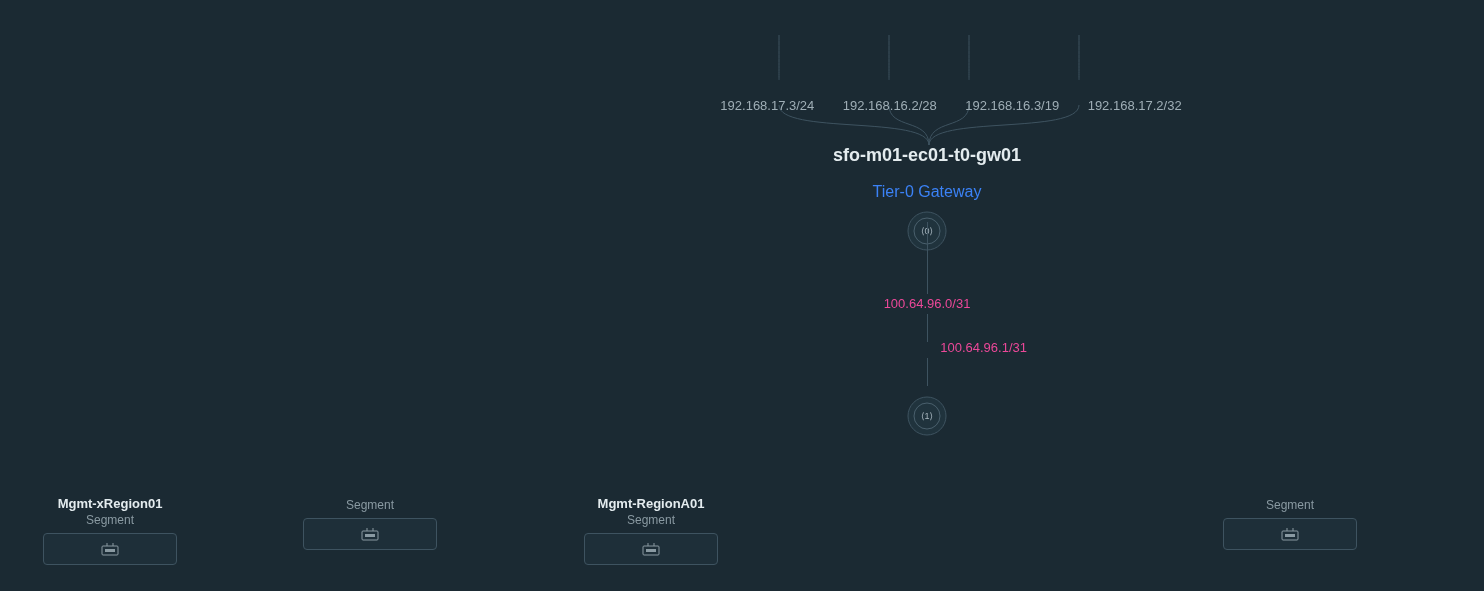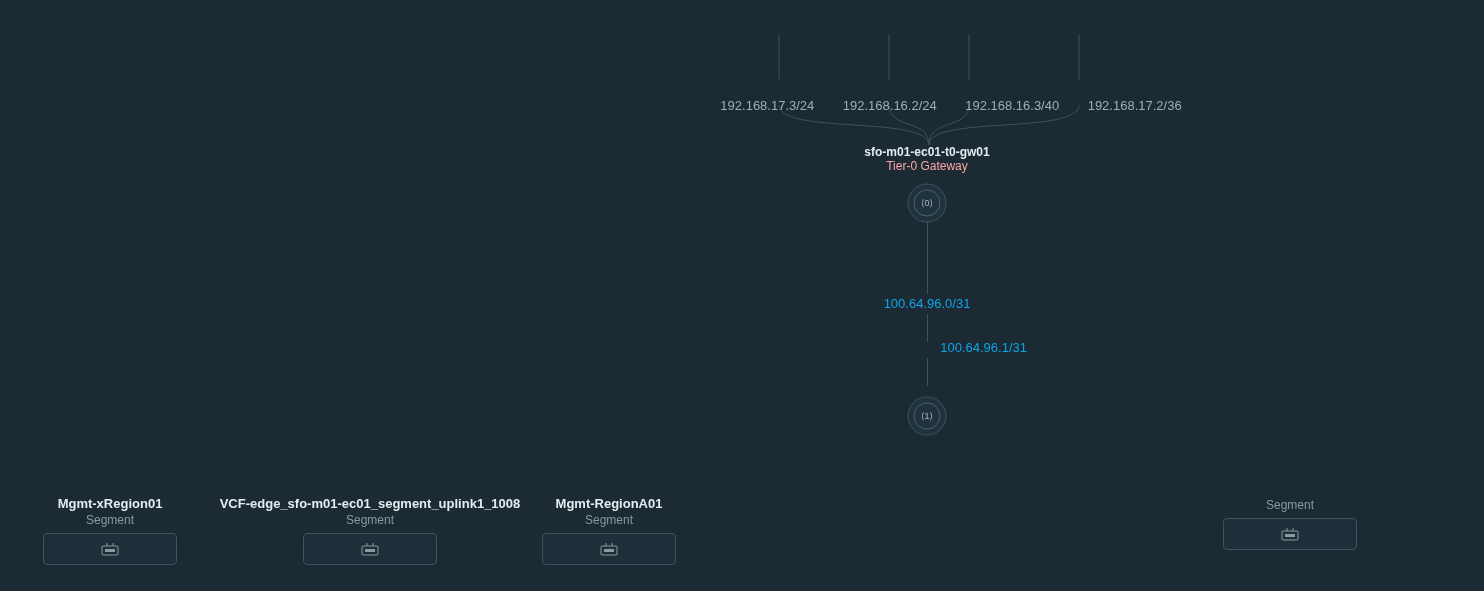--- a/index.html
+++ b/index.html
@@ -45,43 +45,43 @@
     height: 120px;
     pointer-events: none;
   }
 
   
   .node-block {
     width: 400px;
     text-align: center;
   }
   .node-title {
-    font-size: 12px;
+    font-size: 18px;
     font-weight: 600;
     color: #e4ecef;
   }
   .node-sub {
-    font-size: 12px;
-    color: #fca5a5;
-    margin-top: 0;
+    font-size: 16px;
+    color: #3b82f6;
+    margin-top: 17px;
   }
   .node-ring {
     margin: 10px auto 0 auto;
     width: 40px;
     height: 40px;
     position: relative;
   }
   .node-ring svg { display:block; }
 
   
   .link-ip {
     width: 200px;
     text-align: center;
     font-size: 13px;
-    color: #0ea5e9;
+    color: #ec4899;
   }
 
   
   .vline {
     width: 1px;
     background: #3e5360;
   }
 
   
   .seg {
@@ -130,23 +130,23 @@
 
       <path d="M40 75 C40 105, 190 85, 190 115"></path>
       <path d="M150 75 C150 100, 190 88, 190 115"></path>
       <path d="M230 75 C230 100, 190 88, 190 115"></path>
       <path d="M340 75 C340 105, 190 85, 190 115"></path>
     </g>
   </svg>
 
   <div class="abs ip-row">
     <span style="margin-left:430px">192.168.17.3/24</span>
-    <span>192.168.16.2/24</span>
-    <span>192.168.16.3/40</span>
-    <span>192.168.17.2/36</span>
+    <span>192.168.16.2/28</span>
+    <span>192.168.16.3/19</span>
+    <span>192.168.17.2/32</span>
   </div>
 
   <div class="abs node-block" style="left:727px; top:145px;">
     <div class="node-title">sfo-m01-ec01-t0-gw01</div>
     <div class="node-sub">Tier-0 Gateway</div>
     <div class="node-ring">
       <svg width="40" height="40" viewBox="0 0 40 40">
         <circle cx="20" cy="20" r="19" fill="#20333d" stroke="#3e5360" stroke-width="1"></circle>
         <circle cx="20" cy="20" r="13" fill="none" stroke="#4a606d" stroke-width="1"></circle>
         <text x="20" y="23" text-anchor="middle" font-size="9" fill="#a9b8c0">⟨0⟩</text>
@@ -181,33 +181,32 @@
       <svg width="18" height="14" viewBox="0 0 18 14">
         <rect x="1" y="4" width="16" height="9" rx="1" fill="none" stroke="#8a9aa2" stroke-width="1"></rect>
         <rect x="4" y="7" width="10" height="3" fill="#8a9aa2"></rect>
         <line x1="6" y1="1" x2="6" y2="4" stroke="#8a9aa2" stroke-width="1"></line>
         <line x1="12" y1="1" x2="12" y2="4" stroke="#8a9aa2" stroke-width="1"></line>
       </svg>
     </div>
   </div>
 
   <div class="abs seg wide" style="left:180px; top:496px;">
-    <div class="seg-title">VCF-edge_sfo-m01-ec01_segment_uplink1_1008</div>
-    <div class="seg-sub">Segment</div>
-    <div class="seg-box">
-      <svg width="18" height="14" viewBox="0 0 18 14">
-        <rect x="1" y="4" width="16" height="9" rx="1" fill="none" stroke="#8a9aa2" stroke-width="1"></rect>
-        <rect x="4" y="7" width="10" height="3" fill="#8a9aa2"></rect>
-        <line x1="6" y1="1" x2="6" y2="4" stroke="#8a9aa2" stroke-width="1"></line>
-        <line x1="12" y1="1" x2="12" y2="4" stroke="#8a9aa2" stroke-width="1"></line>
-      </svg>
-    </div>
-  </div>
-
-  <div class="abs seg" style="left:479px; top:496px;">
+    <div class="seg-sub">Segment</div>
+    <div class="seg-box">
+      <svg width="18" height="14" viewBox="0 0 18 14">
+        <rect x="1" y="4" width="16" height="9" rx="1" fill="none" stroke="#8a9aa2" stroke-width="1"></rect>
+        <rect x="4" y="7" width="10" height="3" fill="#8a9aa2"></rect>
+        <line x1="6" y1="1" x2="6" y2="4" stroke="#8a9aa2" stroke-width="1"></line>
+        <line x1="12" y1="1" x2="12" y2="4" stroke="#8a9aa2" stroke-width="1"></line>
+      </svg>
+    </div>
+  </div>
+
+  <div class="abs seg" style="left:521px; top:496px;">
     <div class="seg-title">Mgmt-RegionA01</div>
     <div class="seg-sub">Segment</div>
     <div class="seg-box">
       <svg width="18" height="14" viewBox="0 0 18 14">
         <rect x="1" y="4" width="16" height="9" rx="1" fill="none" stroke="#8a9aa2" stroke-width="1"></rect>
         <rect x="4" y="7" width="10" height="3" fill="#8a9aa2"></rect>
         <line x1="6" y1="1" x2="6" y2="4" stroke="#8a9aa2" stroke-width="1"></line>
         <line x1="12" y1="1" x2="12" y2="4" stroke="#8a9aa2" stroke-width="1"></line>
       </svg>
     </div>

